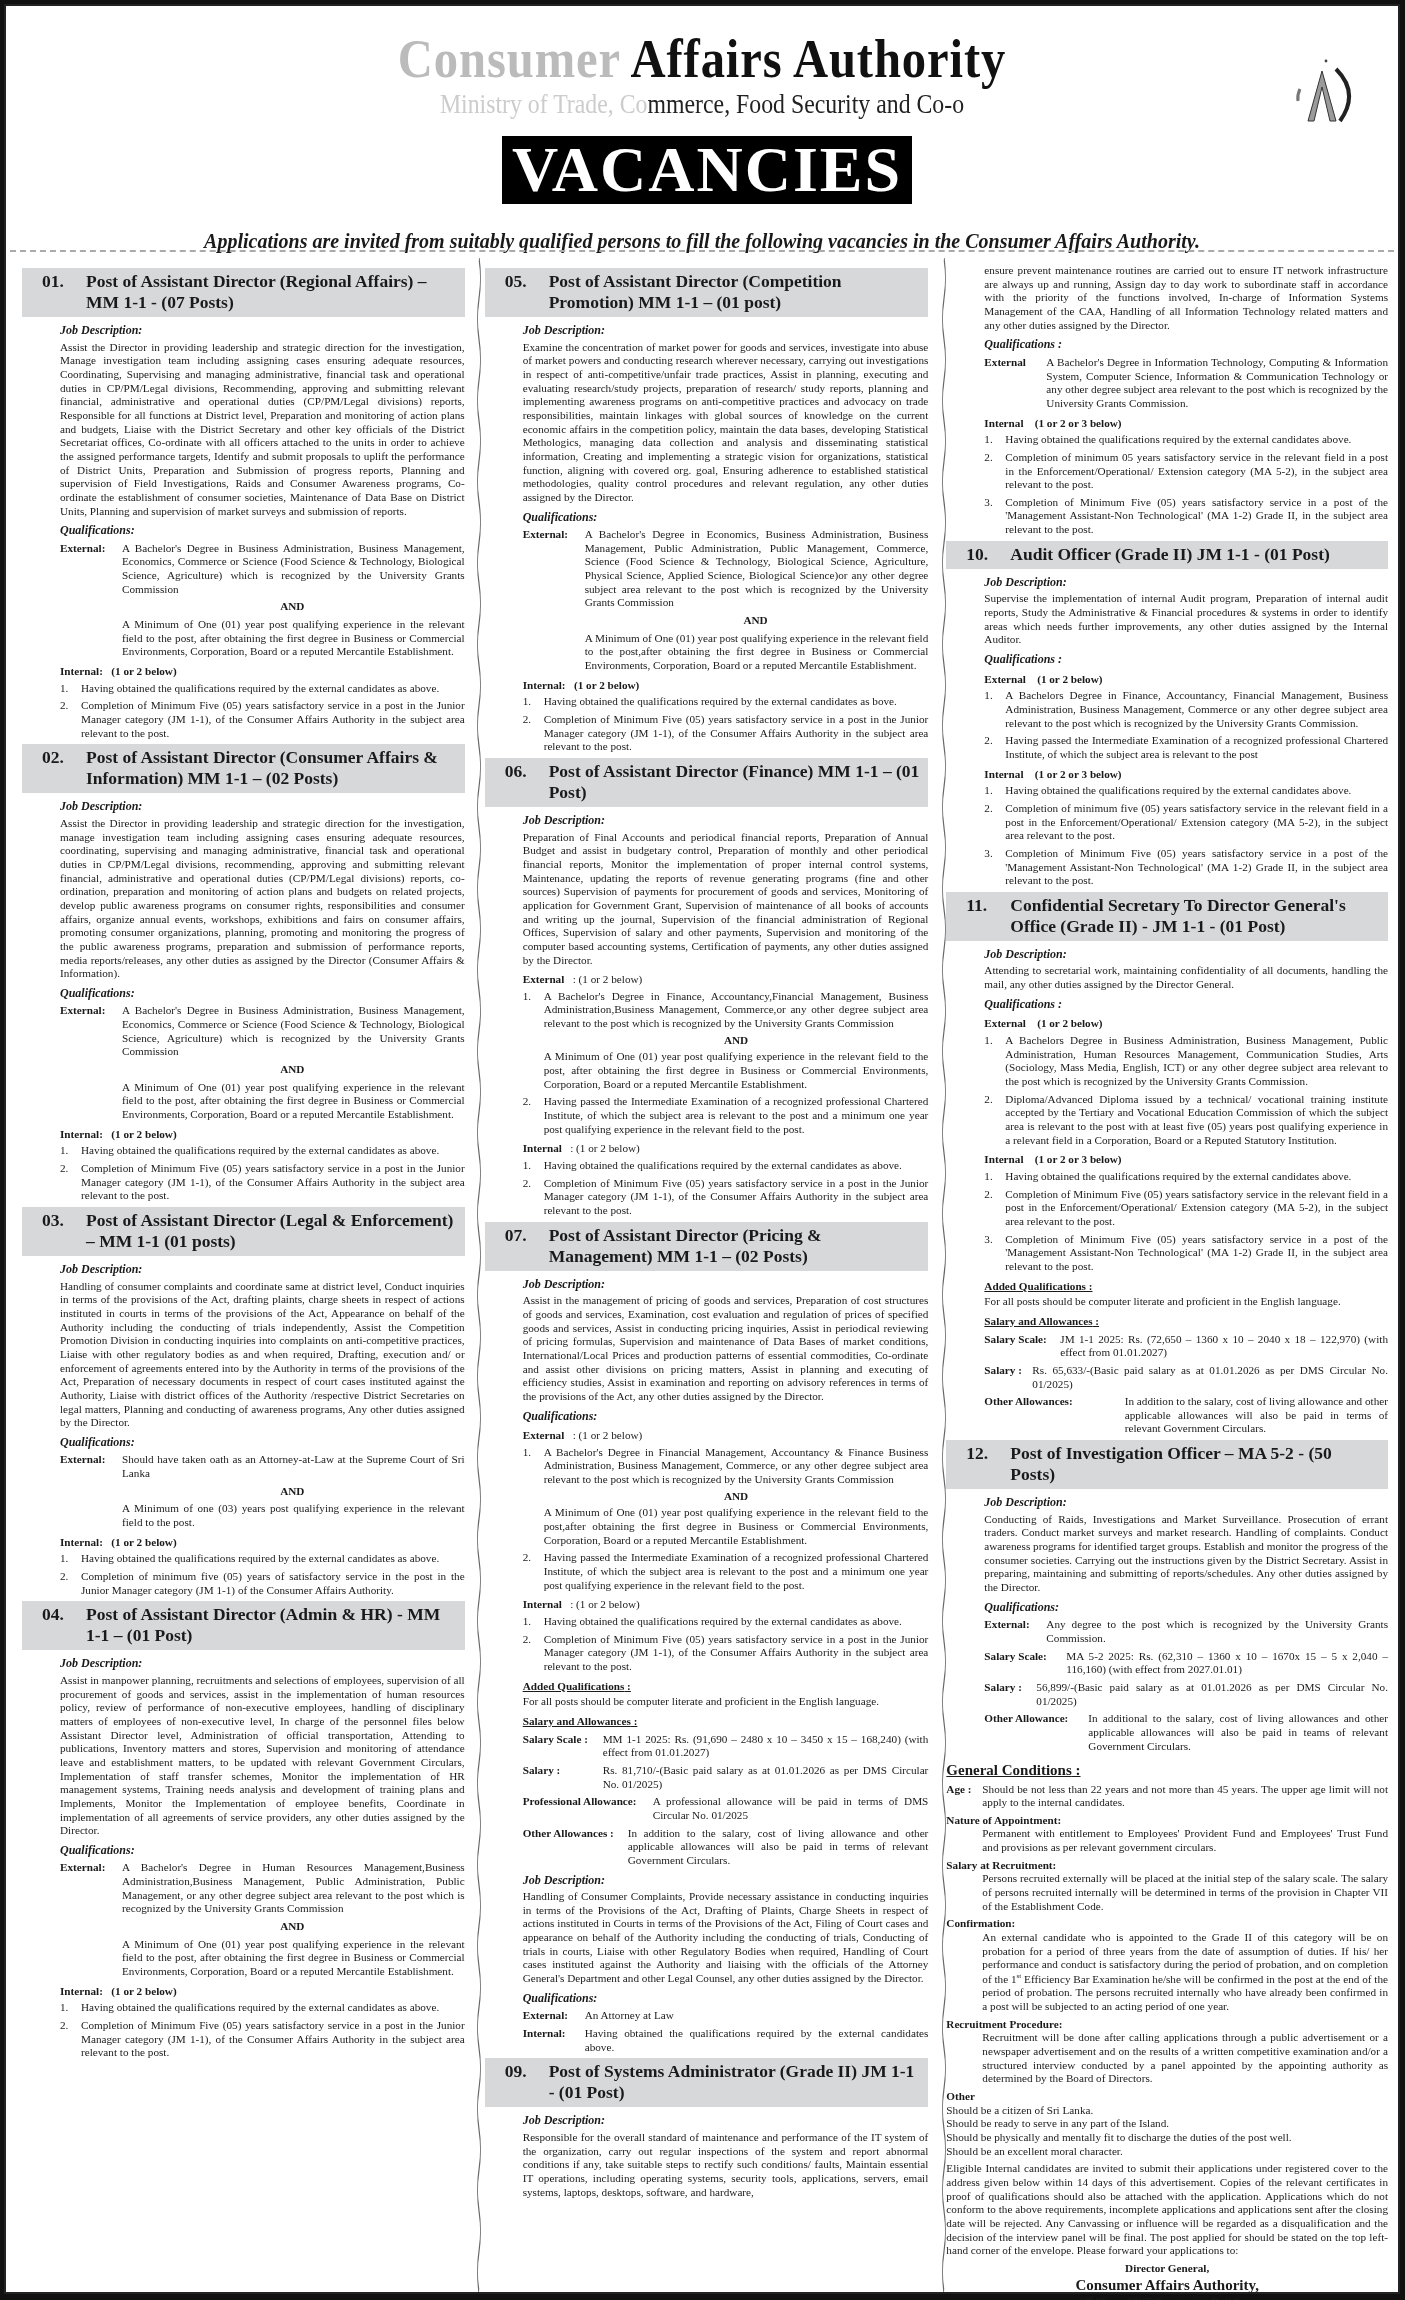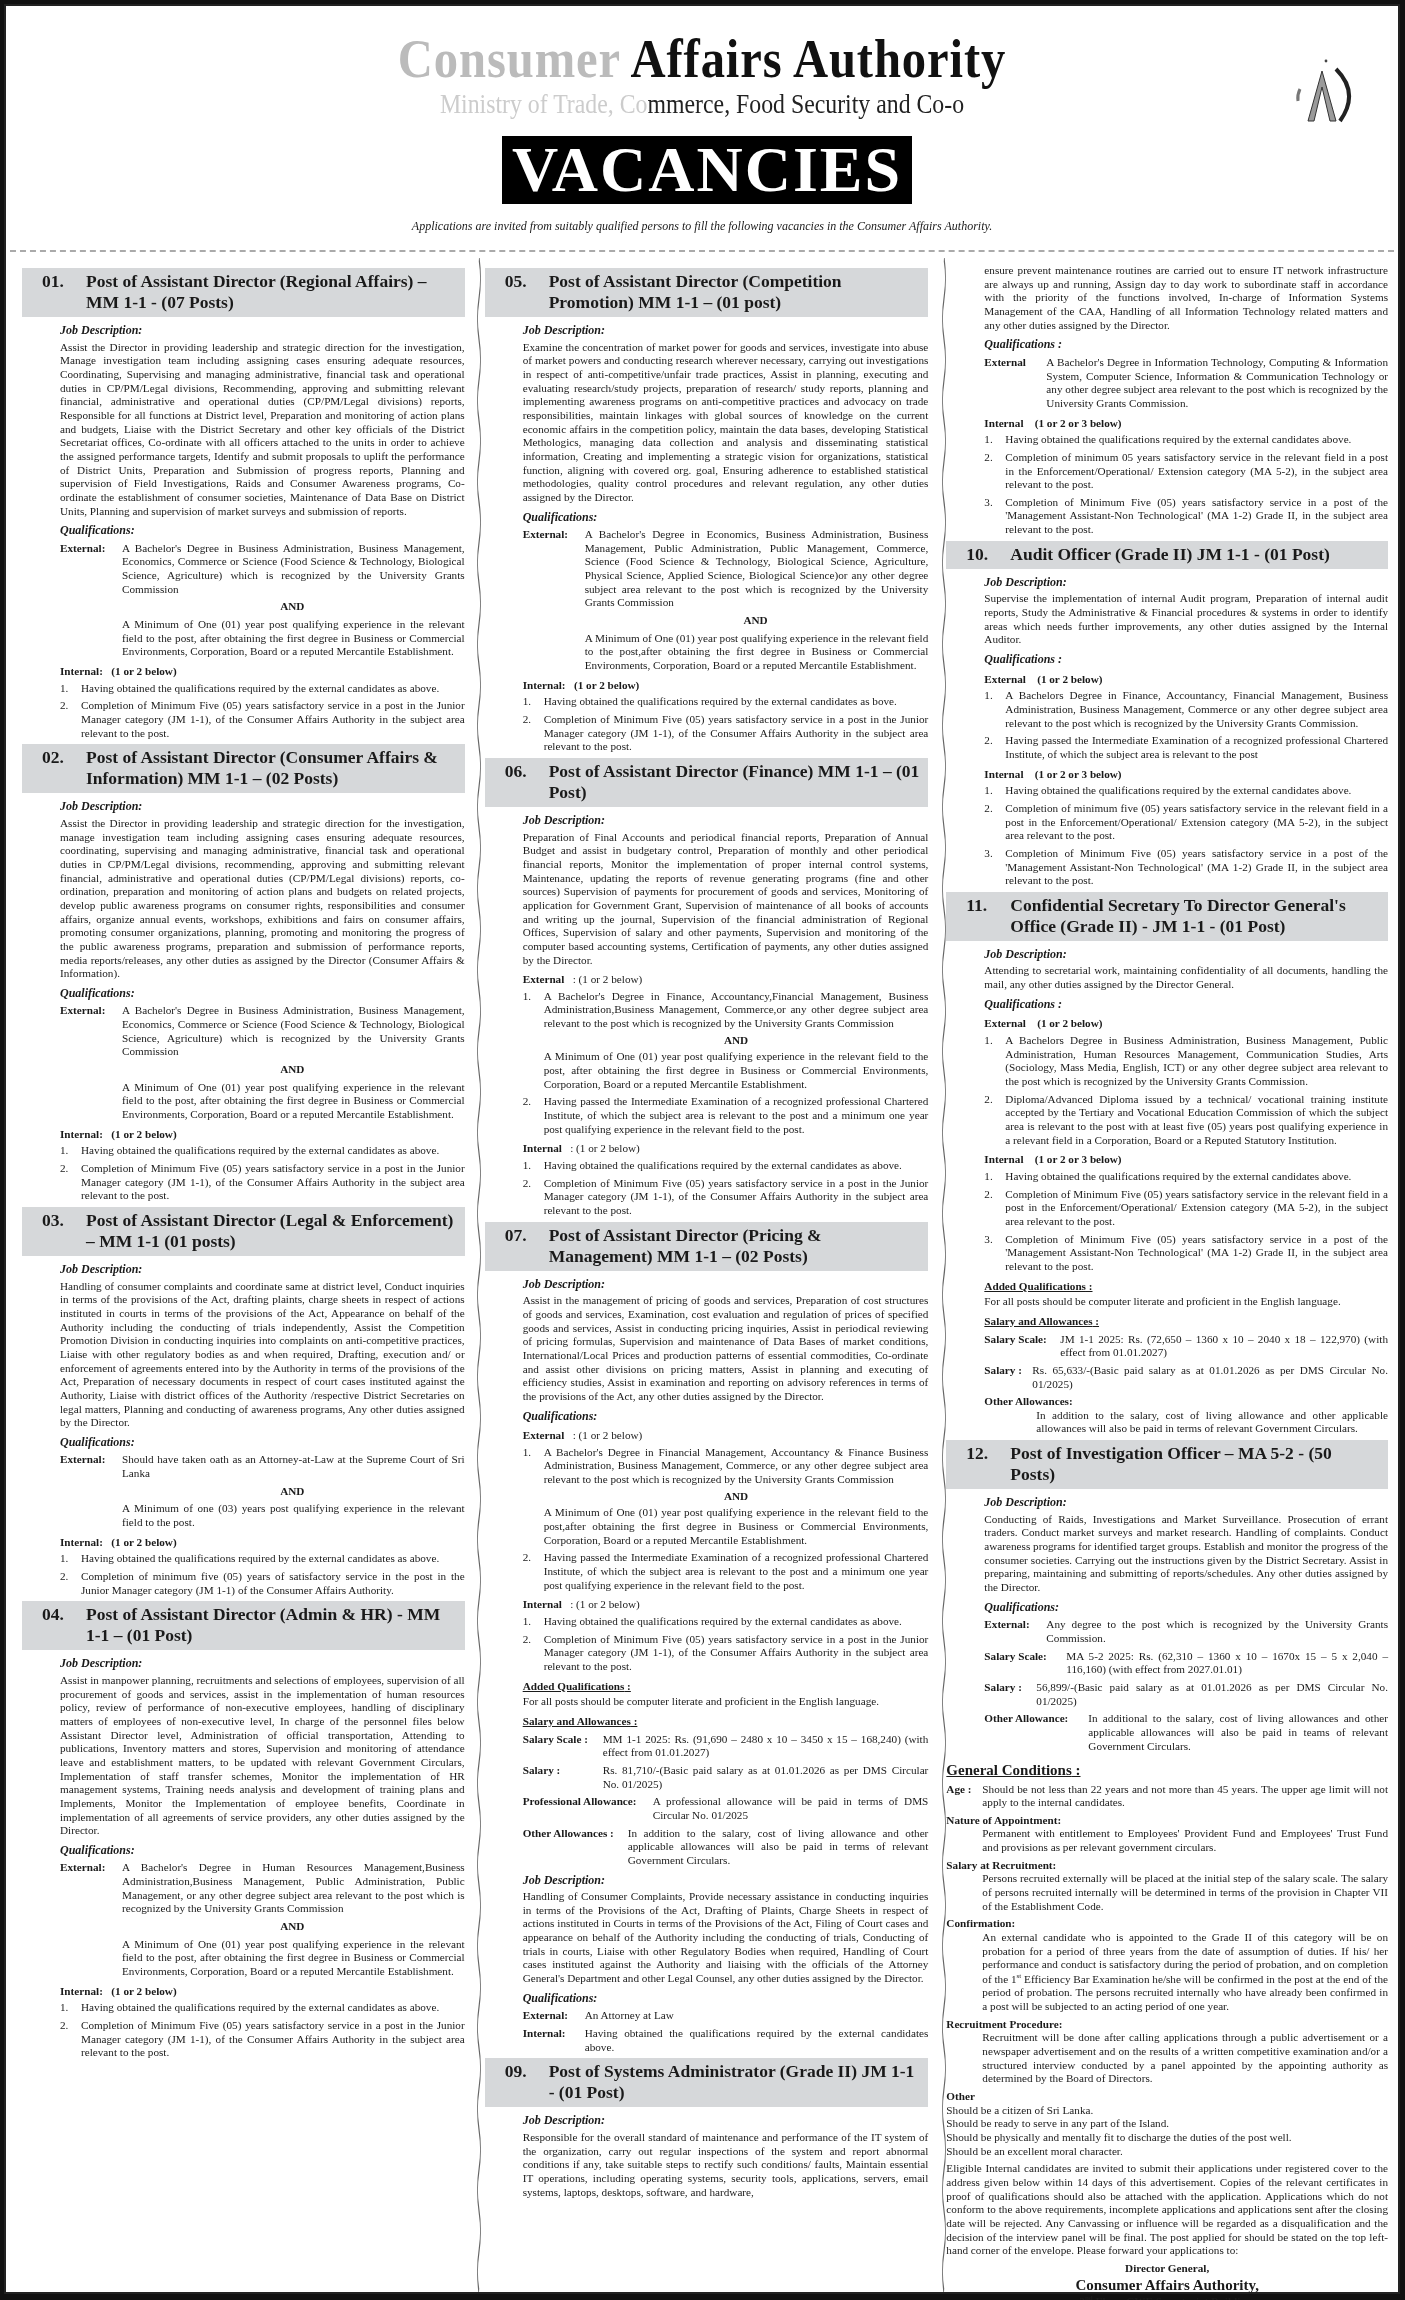--- a/index.html
+++ b/index.html
@@ -6,21 +6,21 @@
 html,body{width:1405px;height:2300px;background:#111;overflow:hidden}
 body{font-family:"Liberation Serif","DejaVu Serif",serif;color:#1a1a1a}
 .page{position:absolute;left:4px;top:4px;width:1396px;height:2290px;background:#fff;border:2px solid #222}
 .header{position:relative;height:248px}
 .org-title{position:absolute;left:0;right:0;top:22px;text-align:center;font-size:54px;font-weight:bold;letter-spacing:1px;color:#111;transform:scaleX(.9);font-family:"Liberation Serif",serif}
 .org-title .faded{color:#bbb}
 .ministry{position:absolute;left:0;right:0;top:82px;text-align:center;font-size:28px;color:#222;transform:scaleX(.85)}
 .ministry .faded{color:#ccc}
 .logo{position:absolute;right:40px;top:45px;width:80px;height:80px}
 .banner{position:absolute;left:496px;top:130px;width:410px;height:68px;background:#000;color:#fff;text-align:center;font-size:64px;font-weight:bold;letter-spacing:2px;line-height:68px;transform-origin:center}
-.invite{position:absolute;left:0;right:0;top:213px;text-align:center;font-size:12px;font-weight:normal;font-style:italic}
+.invite{position:absolute;left:0;right:0;top:224px;text-align:center;font-size:20px;font-weight:bold;font-style:italic}
 .topline{position:absolute;left:4px;right:4px;top:244px;border-top:2px dashed #aaa}
 .cols{position:absolute;top:252px;left:0;right:0;bottom:0;display:flex}
 .col{position:relative;width:465px;padding:6px 10px 0 14px;font-size:11.2px;line-height:1.22}
 .col.c1{width:470px;padding-left:16px}
 .col.c2{width:465px;padding-left:10px}
 .col.c3{width:461px;padding-left:8px}
 .sep{position:absolute;top:0;bottom:0;width:6px}
 .sep.s1{left:470px}.sep.s2{left:935px}
 .sep svg{width:6px;height:100%}
 .post-head{display:flex;background:#d6d8da;padding:3px 8px 4px 20px;margin:4px 0 6px;font-weight:bold;font-size:17.5px;line-height:1.2}
@@ -446,21 +446,21 @@
           <div>For all posts should be computer literate and proficient in the English language.</div>
           <div class="ul-head"><span>Salary and Allowances</span><span> :</span></div>
           <div class="kv">
               <span class="k" style="width:76px">Salary Scale:</span>
               <span class="v">JM 1-1 2025: Rs. (72,650 – 1360 x 10 – 2040 x 18 – 122,970) (with effect from 01.01.2027)</span>
             </div>
           <div class="kv">
               <span class="k" style="width:48px">Salary :</span>
               <span class="v">Rs. 65,633/-(Basic paid salary as at 01.01.2026 as per DMS Circular No. 01/2025)</span>
             </div>
-          <div class="kv" style="flex-direction:column">
+          <div class="kv" style="flex-direction:row">
               <span class="k">Other Allowances:</span>
               <span class="v" style="margin-left:52px">In addition to the salary, cost of living allowance and other applicable allowances will also be paid in terms of relevant Government Circulars.</span>
             </div>
         </div>
       </div>
 
       <div class="post">
         <div class="post-head">
             <span class="post-num">12.</span>
             <span class="post-title">Post of Investigation Officer – MA 5-2 - (50 Posts)</span>

